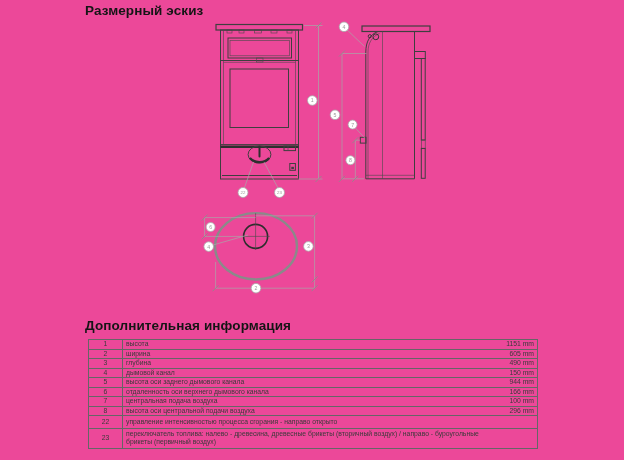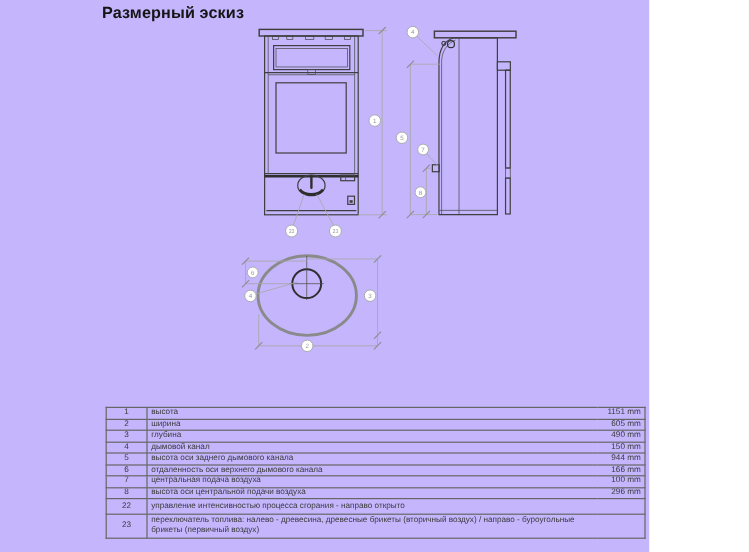--- a/index.html
+++ b/index.html
@@ -1,17 +1,17 @@
 <!DOCTYPE html>
 <html><head>
 <meta charset="utf-8">
 <style>
   html,body{margin:0;padding:0;background:#fff;}
   body{font-family:"Liberation Sans","DejaVu Sans",sans-serif;color:#333;}
-  #stage{position:relative;width:541px;height:460px;background:#c4b5fd;overflow:hidden;}
+  #stage{position:relative;width:624px;height:460px;background:#ec4899;overflow:hidden;}
   .heading{position:absolute;left:85px;margin:0;font-size:13.5px;font-weight:bold;color:#151515;letter-spacing:.1px;}
   #sketch-title{top:3px;}
   #info-title{top:318px;}
   #sketch-svg{position:absolute;left:0;top:0;}
 
   
   .ln{stroke:#3f3f3f;stroke-width:1;fill:none;}
   .lnb{stroke:#3f3f3f;stroke-width:1.2;fill:none;}
   .lnt{stroke:#4a4a4a;stroke-width:.6;fill:none;}
   .thk{stroke:#2e2e2e;stroke-width:2.4;fill:none;}
@@ -172,20 +172,21 @@
         <line class="dim" x1="215.6" y1="262" x2="215.6" y2="288.2"></line>
         <line class="dim" x1="215.6" y1="288.2" x2="314.6" y2="288.2"></line>
         <line class="tick" x1="212.6" y1="291.2" x2="218.6" y2="285.2"></line>
         <line class="tick" x1="311.6" y1="291.2" x2="317.6" y2="285.2"></line>
         <circle class="co" cx="256" cy="288.2" r="4.8"></circle>
         <text class="cot" x="256" y="290.1">2</text>
       </g>
     </g>
   </svg>
 
+  <h2 id="info-title" class="heading">Дополнительная информация</h2>
 
   <table id="info-table">
     <colgroup>
         <col style="width:34px">
         <col style="width:375px">
         <col style="width:40px">
       </colgroup>
     <tbody>
       <tr class="r">
         <td class="num">1</td>

